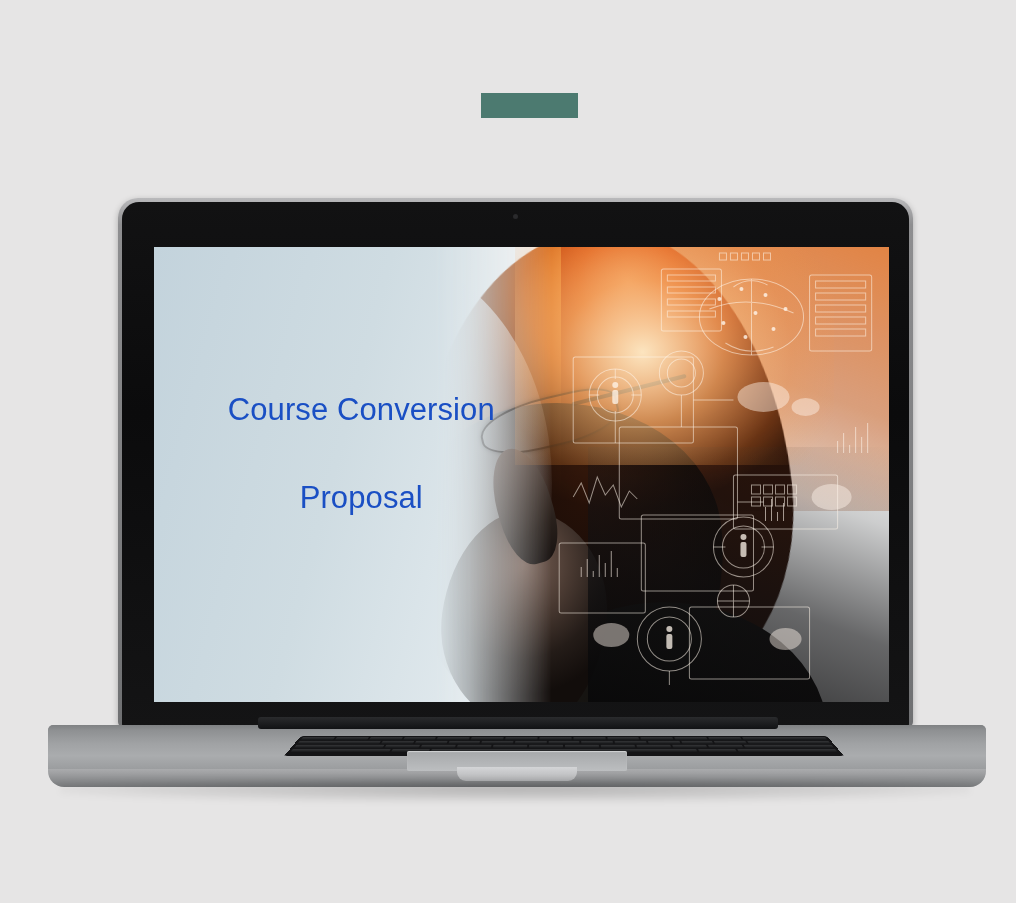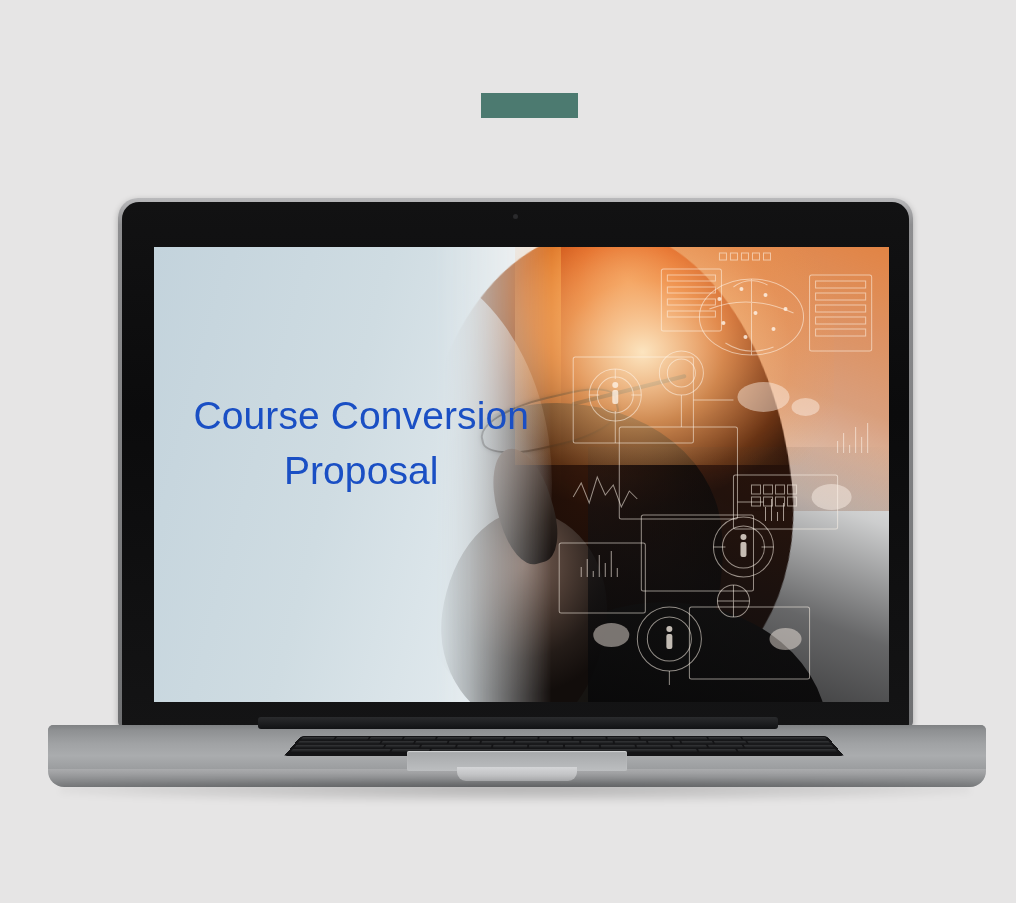--- a/index.html
+++ b/index.html
@@ -130,27 +130,27 @@
   }
 
   
   .hud{position:absolute;inset:0;pointer-events:none;}
   .hud svg{position:absolute;inset:0;width:100%;height:100%;}
 
   
   .slide-title{
     position:absolute;left:2.2%;top:31%;width:52%;
     color:#1a4fc4;
-    font-size:39px;line-height:1.42;
+    font-size:31px;line-height:1.42;
     font-weight:400;
     text-align:center;
     letter-spacing:.1px;
   }
   .slide-title .l1{display:block;}
-  .slide-title .l2{display:block;}
+  .slide-title .l2{display:block;margin-top:44px;}
 
   
   .base{
     position:absolute;left:48px;top:545px;width:938px;height:62px;
     border-radius:6px 6px 16px 16px;
     background:linear-gradient(180deg,#8c8d8f 0%,#97989a 18%,#a5a6a8 46%,#b8b9bb 62%,#9fa0a2 78%,#77797b 100%);
   }
   .base-top{
     position:absolute;left:0;top:0;width:100%;height:44px;
     border-radius:5px 5px 0 0;

